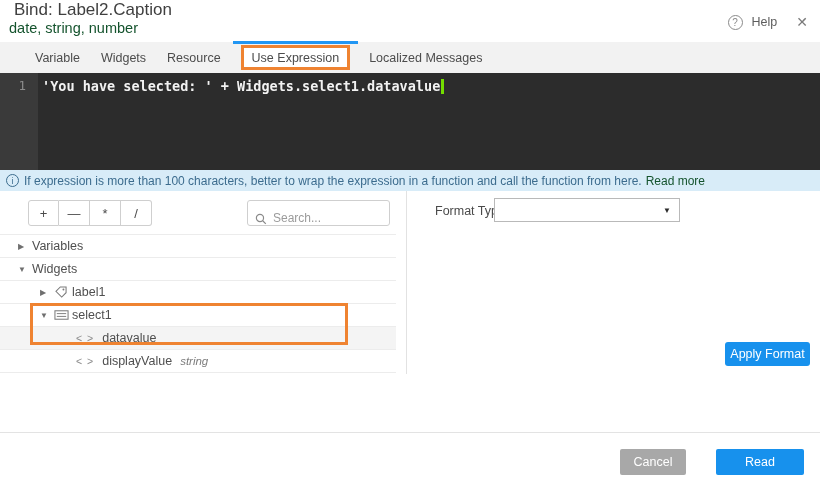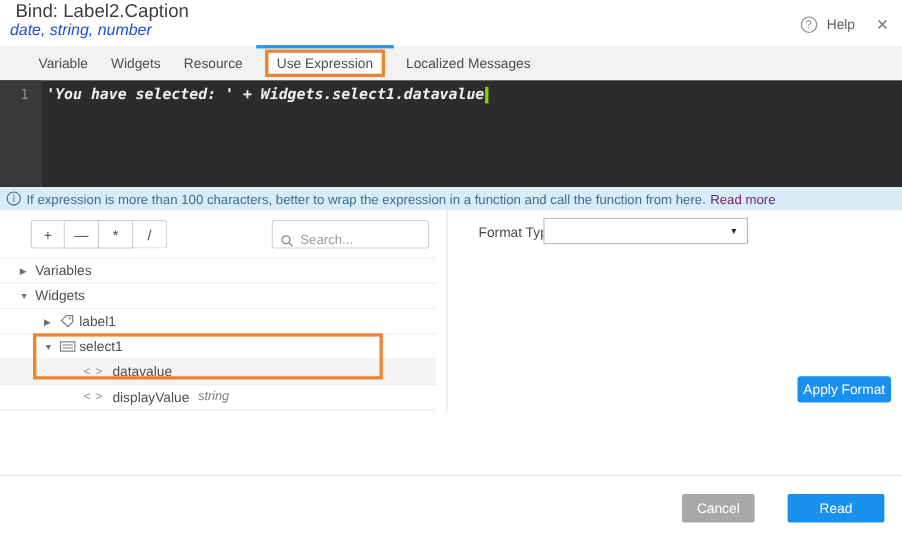--- a/index.html
+++ b/index.html
@@ -6,46 +6,46 @@
   html,body { background:#ffffff; }
   body { font-family:"Liberation Sans", sans-serif; color:#4a4a4a; }
   #app {
     position:relative; width:820px; height:490px; background:#fff; overflow:hidden;
     font-size:13px;
   }
 
   
   .header { position:absolute; left:0; top:0; width:820px; height:44px; background:#fff; display:flex; align-items:flex-start;flex-direction:column; }
   .title { font-size:17px; color:#3f3f3f; margin-left:14px; }
-  .subtitle { font-size:14.5px; color:#1d4ed8; font-style:italic; margin-left:9px; }
+  .subtitle { font-size:14.5px; color:#14532d; margin-left:9px; }
   .header-right { position:absolute; right:12px; top:0; height:44px; display:flex; align-items:center; gap:9px; }
   .circle-icon { display:inline-flex; align-items:center; justify-content:center; width:15px; height:15px; border:1.2px solid #8a8a8a; border-radius:50%; font-size:10px; color:#8a8a8a; }
   .help-label { font-size:12.5px; color:#5d5d5d; }
   .close-x { font-size:14px; color:#7a7a7a; margin-left:10px; cursor:pointer; }
 
   
   .tabbar { position:absolute; left:0; top:42px; width:820px; height:31px; background:#f2f2f2; display:flex; align-items:center; padding-left:25px; }
   .tab { font-size:12.5px; color:#4c4c4c; padding:0 10px; margin-right:1px; cursor:pointer; white-space:nowrap; }
   .tab.boxed {
     position:relative; background:#fff; border:3px solid #ef8331; height:25px;
     display:flex; align-items:center; padding:2px 8px; margin:0 9px;
   }
   .tab-indicator { position:absolute; left:-11px; right:-11px; top:-7px; height:2.5px; background:#2196f3; }
 
   
   .editor { position:absolute; left:0; top:73px; width:820px; height:97px; background:#2c2c2c; font-family:"DejaVu Sans Mono", monospace; }
   .gutter { position:absolute; left:0; top:0; width:38px; height:97px; background:#3a3a3a; }
   .line-no { position:absolute; top:5px; right:12px; font-size:12.5px; color:#8c8c8c; }
-  .code-line { position:absolute; left:42px; top:5px; font-size:13.5px; font-weight:bold; color:#f2f2f2; white-space:pre;font-style:italic; }
+  .code-line { position:absolute; left:42px; top:5px; font-size:13.5px; font-weight:bold; color:#f2f2f2; white-space:pre; }
   .caret { display:inline-block; width:3px; height:15px; background:#74dd00; vertical-align:text-bottom; margin-left:1px; }
 
   
   .infobar { position:absolute; left:0; top:170px; width:820px; height:21px; background:#d8ecf8; display:flex; align-items:center; font-size:12px; color:#3c6c8e; padding-left:6px; }
   .info-icon { width:13px; height:13px; border-width:1px; font-size:9px; color:#3c6c8e; border-color:#3c6c8e; margin-right:5px; flex:none; }
-  .read-more { color:#701a75; margin-left:4px; cursor:pointer; }
+  .read-more { color:#14532d; margin-left:4px; cursor:pointer; }
 
   
   .content { position:absolute; left:0; top:191px; width:820px; height:183px; background:#fff; }
   .left-panel { position:absolute; left:0; top:0; width:407px; height:183px; border-right:1px solid #e2e2e2; }
   .op-group { position:absolute; left:28px; top:9px; display:flex; }
   .op-btn { width:31px; height:26px; background:#fff; border:1px solid #cfcfcf; border-left-width:0; font-size:13px; color:#4a4a4a; display:flex; align-items:center; justify-content:center; cursor:pointer; }
   .op-btn:first-child { border-left-width:1px; border-radius:3px 0 0 3px; }
   .op-btn:last-child { border-radius:0 3px 3px 0; }
   .search-wrap { position:absolute; left:247px; top:9px; width:143px; height:26px; border:1px solid #cfcfcf; border-radius:3px; background:#fff; display:flex; align-items:flex-end; padding:0 7px; }
   .search-wrap svg { flex:none; }

